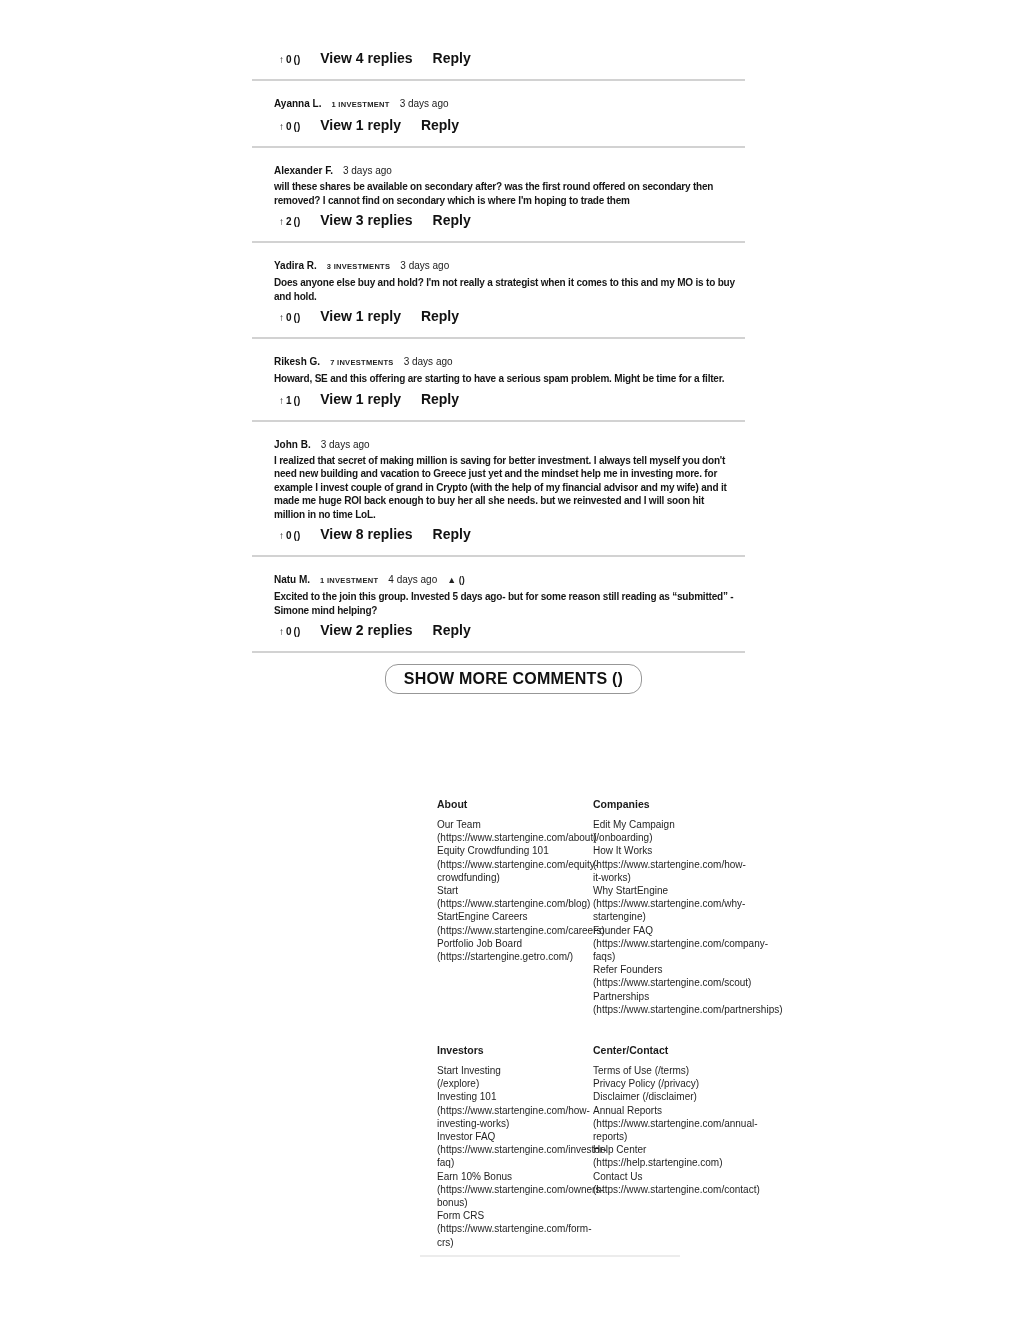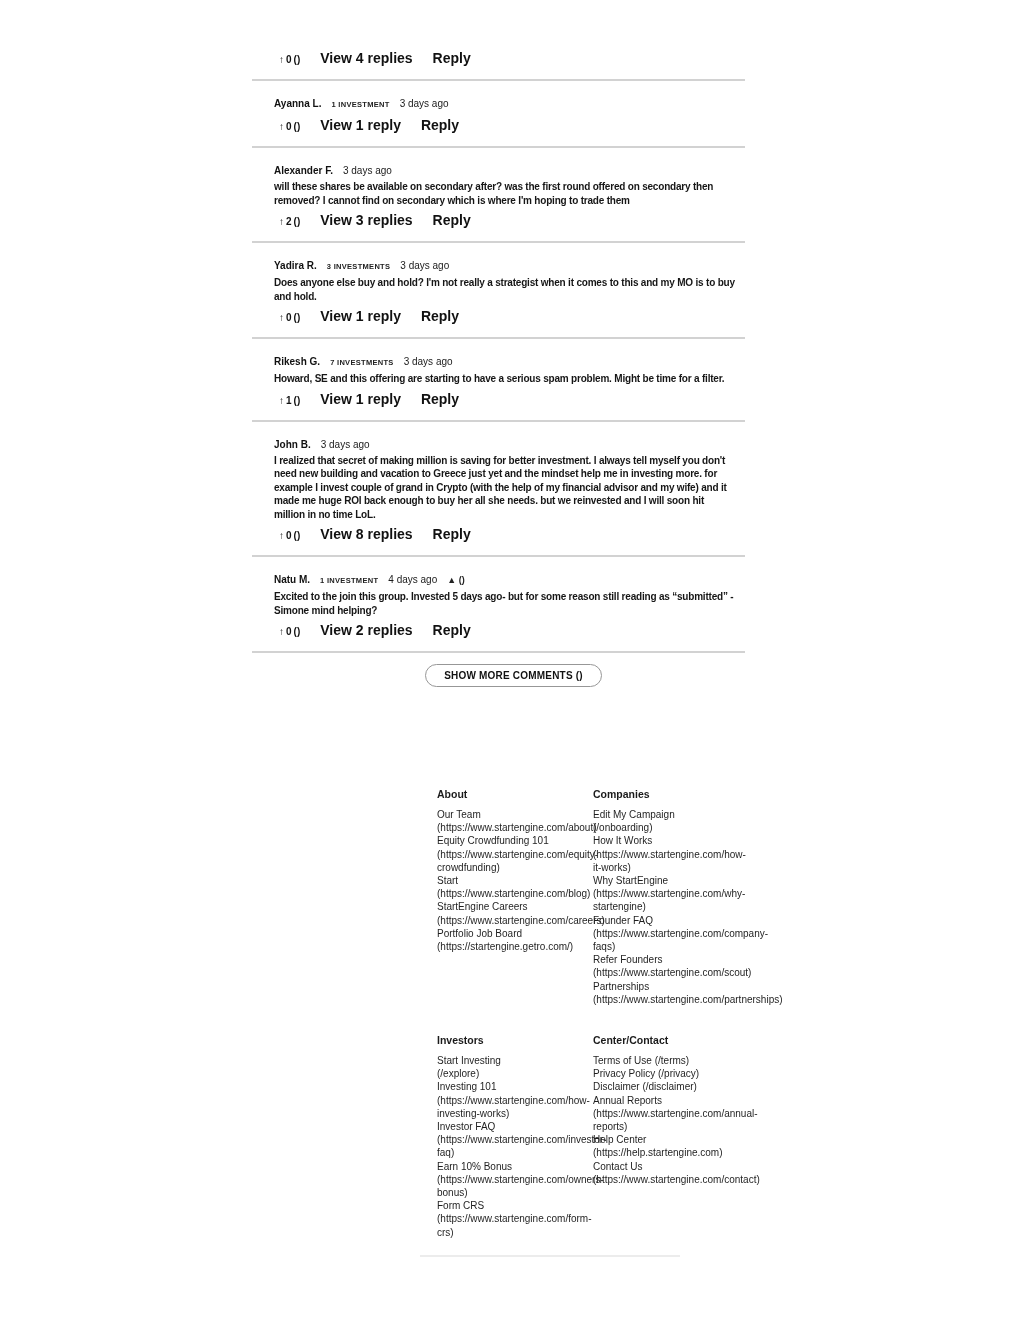--- a/index.html
+++ b/index.html
@@ -18,27 +18,27 @@
   .c-line{font-size:10px;line-height:13.5px;font-weight:600;letter-spacing:-0.2px;color:#161616;}
   .c-actions{display:flex;align-items:baseline;gap:20px;margin-top:7px;padding-left:5px;line-height:13px;}
   .c-vote{display:inline-flex;align-items:baseline;gap:2px;font-size:10px;font-weight:700;color:#111;cursor:pointer;}
   .v-arrow{font-size:10px;}
   .c-view,.c-reply{font-size:14px;font-weight:700;color:#111;cursor:pointer;}
 
   
   .btn-row{text-align:center;margin-top:11px;position:relative;left:15px;}
   .show-more{display:inline-block;background:#fff;border:1.5px solid #979797;border-radius:13px;
              padding:5px 18px;font-family:"Liberation Sans",sans-serif;
-             font-size:10px;font-weight:700;letter-spacing:.2px;color:#111;cursor:pointer;}
+             font-size:16px;font-weight:700;letter-spacing:.2px;color:#111;cursor:pointer;}
 
   
   .footer-group{position:absolute;left:437px;width:330px;}
   .footer-group.g1{top:782px;}
   .footer-group.g2{top:1028px;}
-  .fcol{position:absolute;top:6px;left:0;width:120px;}
+  .fcol{position:absolute;top:16px;left:0;width:120px;}
   .fcol.c2{left:120px;margin-left:36px;}
   .fhead{font-size:10.5px;font-weight:700;color:#1b1b1b;line-height:13px;margin-bottom:7px;}
   .fline{font-size:10px;font-weight:400;color:#1f1f1f;line-height:13.2px;white-space:nowrap;cursor:pointer;}
   .footer-divider{position:absolute;left:420px;top:1255px;width:260px;height:2px;background:#ececec;}
 </style>
 </head>
 <body>
 
 <div class="page">
 

